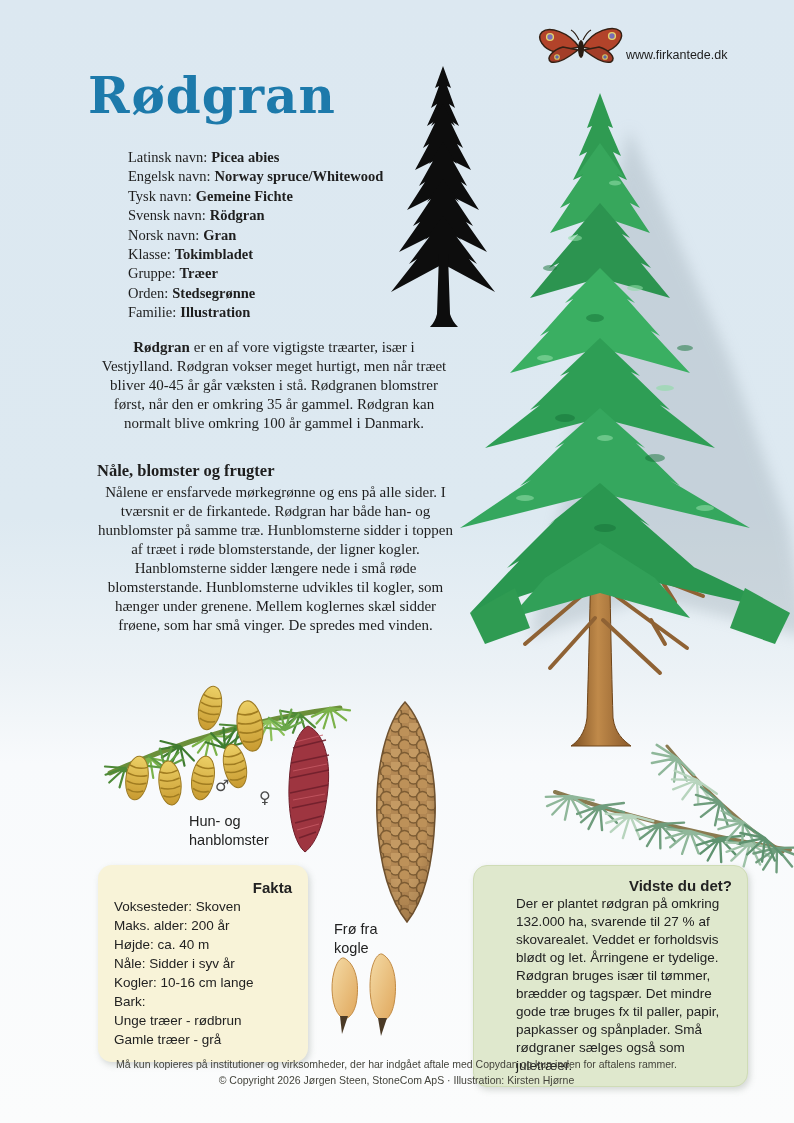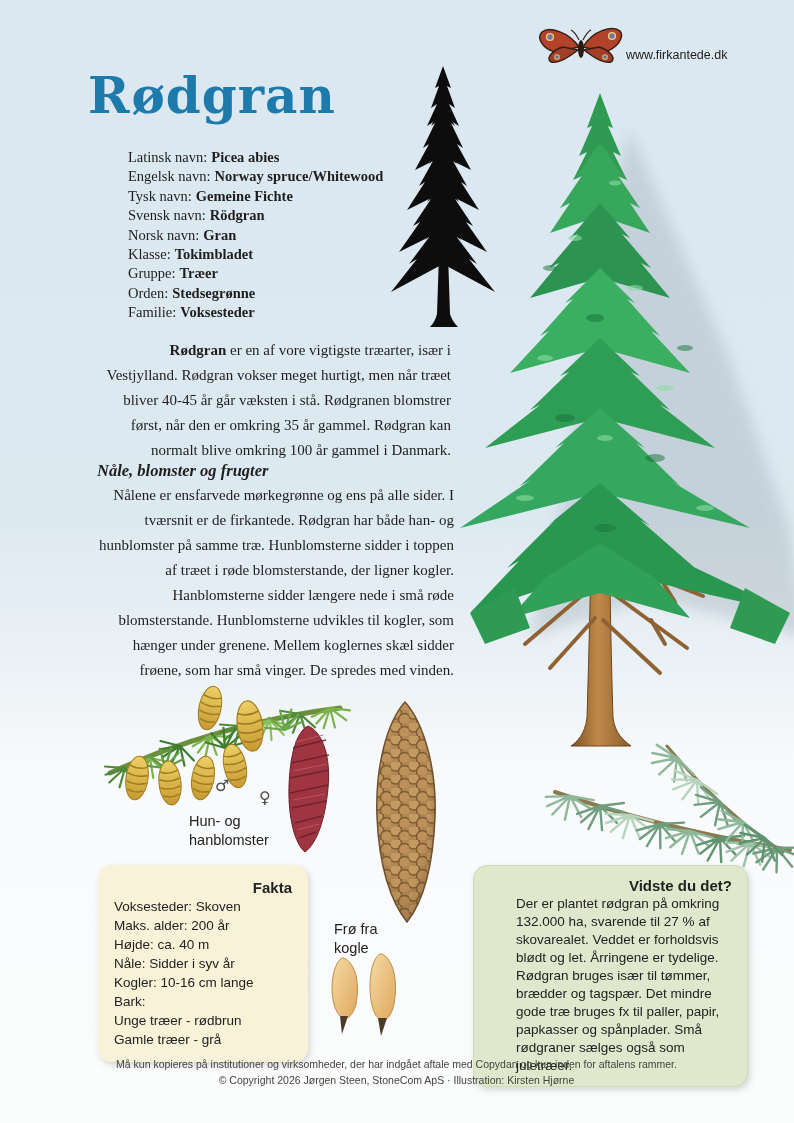--- a/index.html
+++ b/index.html
@@ -15,22 +15,22 @@
   .site-url{font-family:"Liberation Sans",sans-serif;font-size:12.5px;color:#1c1c1c;text-decoration:none;}
   .title{
     font-family:"DejaVu Serif",serif;
     font-weight:bold;
     font-size:50px;
     color:#1d7aab;
     letter-spacing:1px;
   }
   .tax{font-size:14.5px;line-height:19.4px;}
   .tax b{margin-left:4px;}
-  .body-par{font-size:15px;line-height:25px;text-align:right;}
-  .sec-head{font-size:16.5px;font-weight:bold;font-style:italic;}
+  .body-par{font-size:15px;line-height:19px;text-align:center;}
+  .sec-head{font-size:16.5px;font-weight:bold;}
   .img-label{font-family:"Liberation Sans",sans-serif;font-size:14.5px;line-height:19px;color:#222;}
   .sex-symbol{font-family:"DejaVu Sans",sans-serif;font-size:16px;color:#4a4a4a;}
   .info-box{
     border-radius:14px;
     font-family:"Liberation Sans",sans-serif;
     font-size:13.5px;line-height:19px;color:#222;
     box-shadow:2px 3px 6px rgba(100,110,100,0.25);
   }
   .info-box .box-title{font-size:15px;font-weight:bold;margin-bottom:0;text-align:right;}
   .fakta-box{background:#f8f3d8;padding:13px 16px;}
@@ -64,21 +64,21 @@
 
   <div class="abs tax" style="left:97px;top:148px;width:360px;margin-left:31px;">
     <div><span>Latinsk navn:</span><b>Picea abies</b></div>
     <div><span>Engelsk navn:</span><b>Norway spruce/Whitewood</b></div>
     <div><span>Tysk navn:</span><b>Gemeine Fichte</b></div>
     <div><span>Svensk navn:</span><b>Rödgran</b></div>
     <div><span>Norsk navn:</span><b>Gran</b></div>
     <div><span>Klasse:</span><b>Tokimbladet</b></div>
     <div><span>Gruppe:</span><b>Træer</b></div>
     <div><span>Orden:</span><b>Stedsegrønne</b></div>
-    <div><span>Familie:</span><b>Voksesteder</b></div>
+    <div><span>Familie:</span><b>Illustration</b></div>
   </div>
 
   <div class="abs" style="left:385px;top:64px;">
     <svg width="120" height="270" viewBox="0 0 120 270">
       <g fill="#0d0d0d">
         <path d="M58,2 L66,24 62,22 70,44 64,40 74,62 58,52 42,62 52,40 46,44 54,22 50,24 Z"></path>
         <path d="M58,40 L70,62 66,59 78,84 72,80 86,106 58,92 30,106 44,80 38,84 50,59 46,62 Z"></path>
         <path d="M58,78 L72,100 68,97 82,122 76,118 94,146 58,128 22,146 40,118 34,122 48,97 44,100 Z"></path>
         <path d="M58,115 L74,138 70,135 88,162 81,158 102,188 58,166 14,188 35,158 28,162 46,135 42,138 Z"></path>
         <path d="M58,152 L76,176 71,172 92,200 84,195 110,228 58,200 6,228 32,195 24,200 45,172 40,176 Z"></path>

